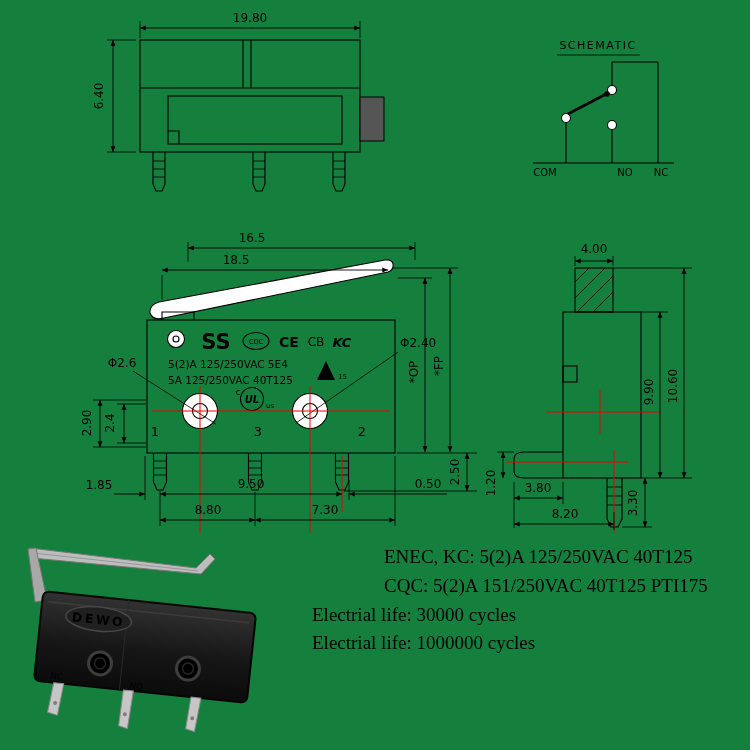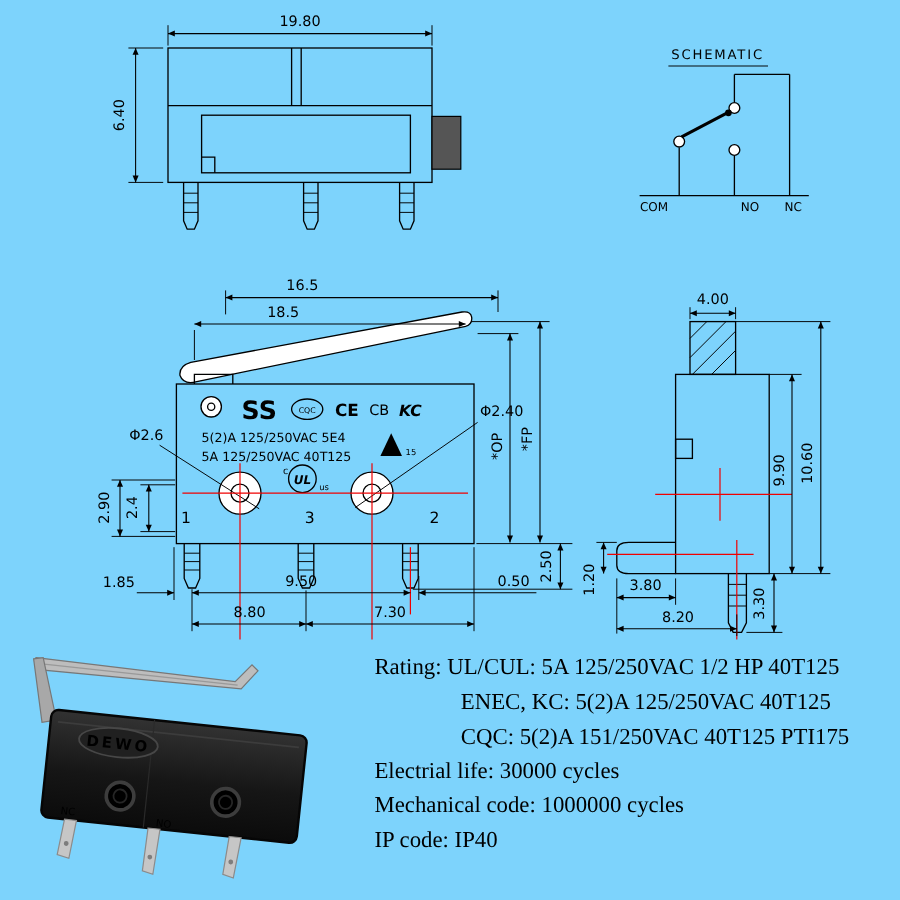--- a/index.html
+++ b/index.html
@@ -1,16 +1,16 @@
 <!DOCTYPE html>
 <html><head>
 <meta charset="utf-8">
 <style>
   html,body{margin:0;padding:0;background:#fff;}
-  #stage{position:relative;width:750px;height:750px;background:#7dd3fc;overflow:hidden;
+  #stage{position:relative;width:750px;height:750px;background:#15803d;overflow:hidden;
          font-family:"DejaVu Sans",sans-serif;text-decoration:underline;}
   #drawing{position:absolute;left:0;top:0;}
   
   .k{stroke:#000;stroke-width:1.1;fill:none}        
   .t{stroke:#000;stroke-width:0.8;fill:none}        
   .d{stroke:#000;stroke-width:0.9;fill:none}        
   .r{stroke:#f00000;stroke-width:1;fill:none}       
   .fw{fill:#ffffff;stroke:#000;stroke-width:1.1}
   .g6{fill:#555;stroke:#000;stroke-width:1}
   svg text{font-family:"DejaVu Sans",sans-serif;fill:#000}
@@ -276,21 +276,19 @@
       <polygon points="128,692 138,692 136,730 127,728" fill="#c6c6c6" stroke="#8b8b8b" stroke-width="1"></polygon>
       <polygon points="196,692 206,692 203,726 194,724" fill="#c6c6c6" stroke="#8b8b8b" stroke-width="1"></polygon>
       <circle cx="61.5" cy="712" r="2" fill="#7d7d7d"></circle>
       <circle cx="132" cy="716" r="2" fill="#7d7d7d"></circle>
       <circle cx="199.5" cy="713" r="2" fill="#7d7d7d"></circle>
     </g>
   </g>
 </svg>
 
 <div class="specs">
-  <div class="spec-line">Rating: UL/CUL: 5A 125/250VAC 1/2 HP 40T125</div>
   <div class="spec-line indent">ENEC, KC: 5(2)A 125/250VAC 40T125</div>
   <div class="spec-line indent">CQC: 5(2)A 151/250VAC 40T125 PTI175</div>
   <div class="spec-line">Electrial life: 30000 cycles</div>
-  <div class="spec-line">Mechanical code: 1000000 cycles</div>
-  <div class="spec-line">IP code: IP40</div>
+  <div class="spec-line">Electrial life: 1000000 cycles</div>
 </div>
 
 </div>
 
 </body></html>

